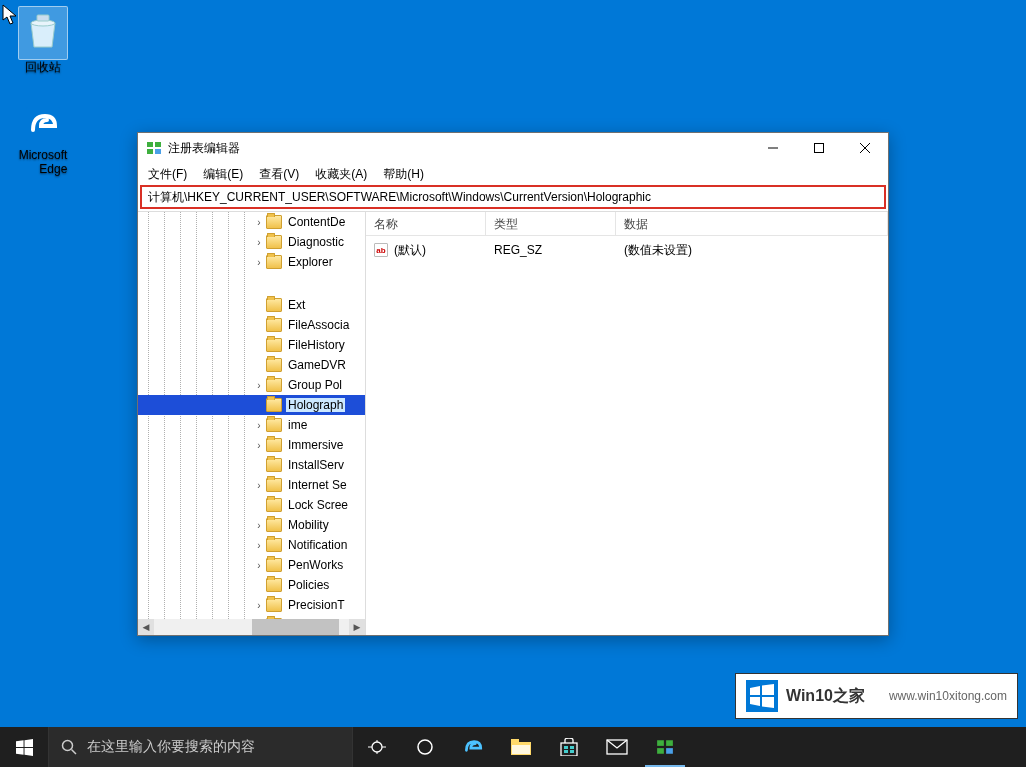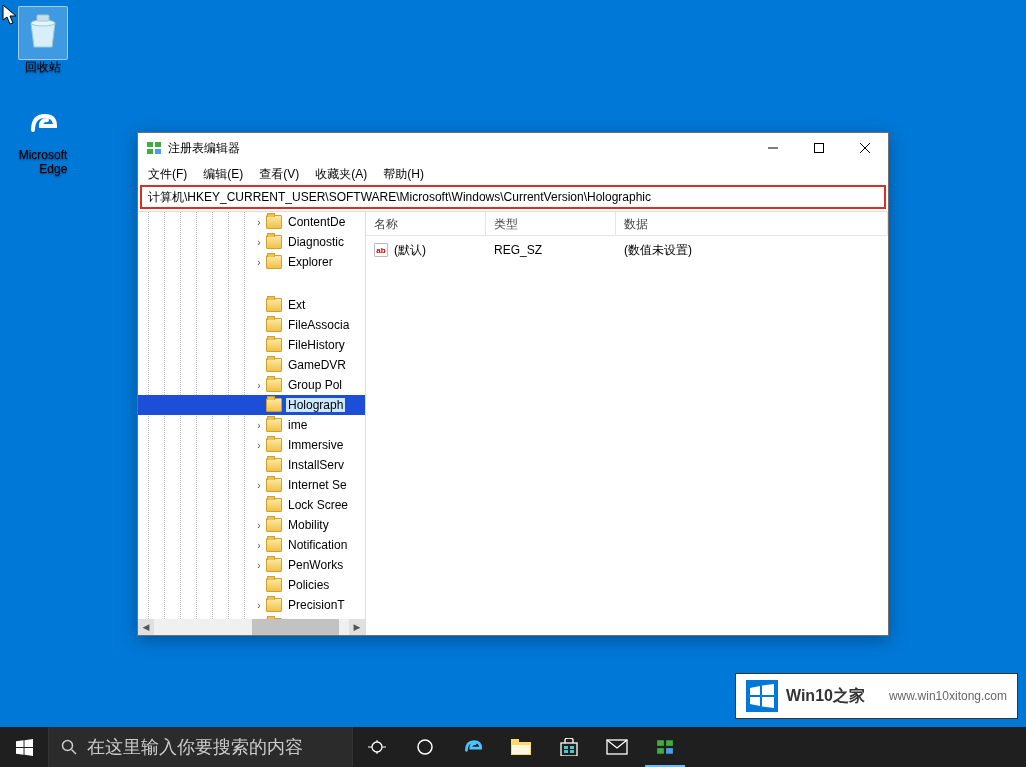--- a/index.html
+++ b/index.html
@@ -52,21 +52,21 @@
 .list-header { display: flex; height: 24px; border-bottom: 1px solid #e5e5e5; }
 .list-header .col { padding: 4px 8px; border-right: 1px solid #e5e5e5; color: #444; }
 .list-body { padding: 4px 0; }
 .list-row { display: flex; height: 20px; align-items: center; cursor: pointer; }
 .list-row .col { padding: 0 8px; display: flex; align-items: center; }
 .reg-icon { width: 14px; height: 14px; background: #fff; border: 1px solid #bbb; border-radius: 1px; margin-right: 6px; display: flex; align-items: center; justify-content: center; font-size: 8px; color: #c00; font-weight: bold; }
 
 
 .taskbar { position: absolute; bottom: 0; left: 0; right: 0; height: 40px; background: #1f1f1f; display: flex; align-items: center; z-index: 100; }
 .start-btn { width: 48px; height: 40px; display: flex; align-items: center; justify-content: center; cursor: pointer; }
-.search-box { width: 305px; height: 40px; background: #2b2b2b; display: flex; align-items: center; padding: 0 12px; color: #ccc; font-size: 18px; cursor: text; border-left: 1px solid #333; border-right: 1px solid #333; }
+.search-box { width: 305px; height: 40px; background: #2b2b2b; display: flex; align-items: center; padding: 0 12px; color: #ccc; font-size: 14px; cursor: text; border-left: 1px solid #333; border-right: 1px solid #333; }
 .search-box svg { margin-right: 10px; }
 .task-icons { display: flex; height: 40px; }
 .task-icon { width: 48px; height: 40px; display: flex; align-items: center; justify-content: center; cursor: pointer; position: relative; }
 .task-icon.active::after { content: ""; position: absolute; bottom: 0; left: 4px; right: 4px; height: 2px; background: #76b9ed; }
 .tray { margin-left: auto; display: flex; align-items: center; height: 40px; padding-right: 6px; }
 
 
 .watermark { position: absolute; bottom: 48px; right: 8px; background: #fff; border: 1px solid #333; padding: 6px 10px; display: flex; align-items: center; font-size: 16px; color: #333; z-index: 200; }
 .watermark .wm-sub { font-size: 12px; color: #666; margin-left: 24px; }
 .watermark .wm-logo { width: 32px; height: 32px; margin-right: 8px; }

